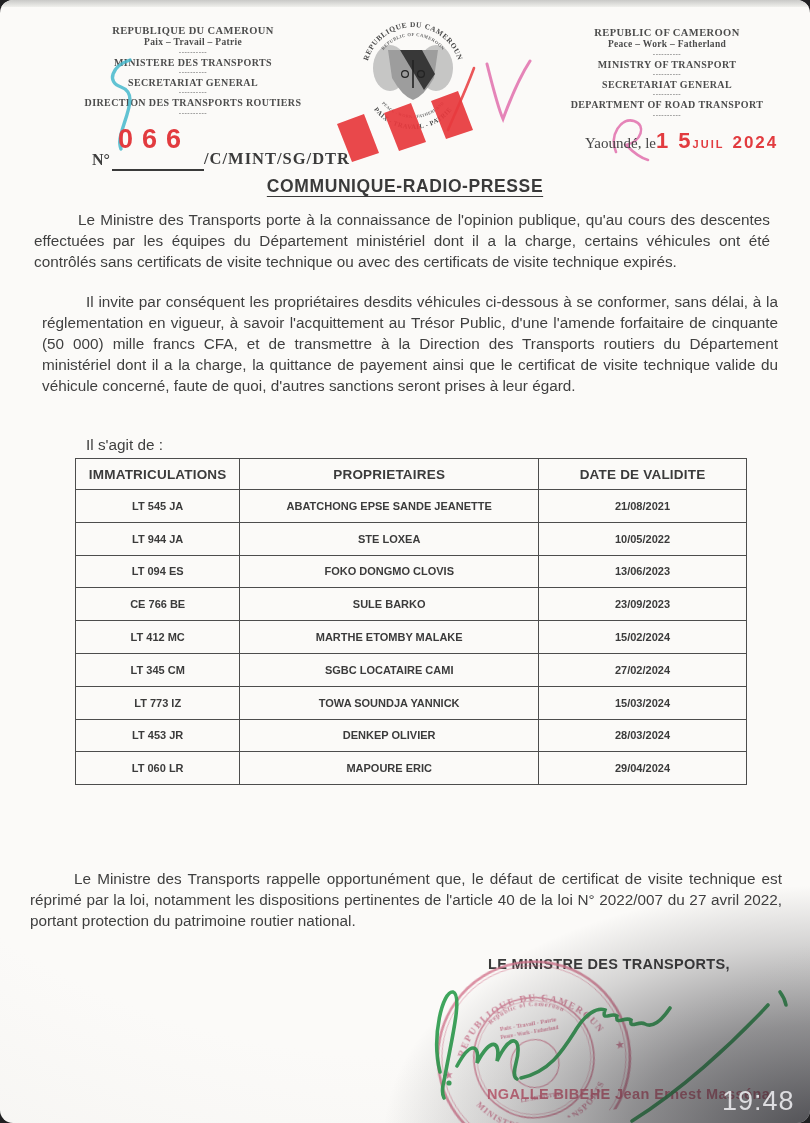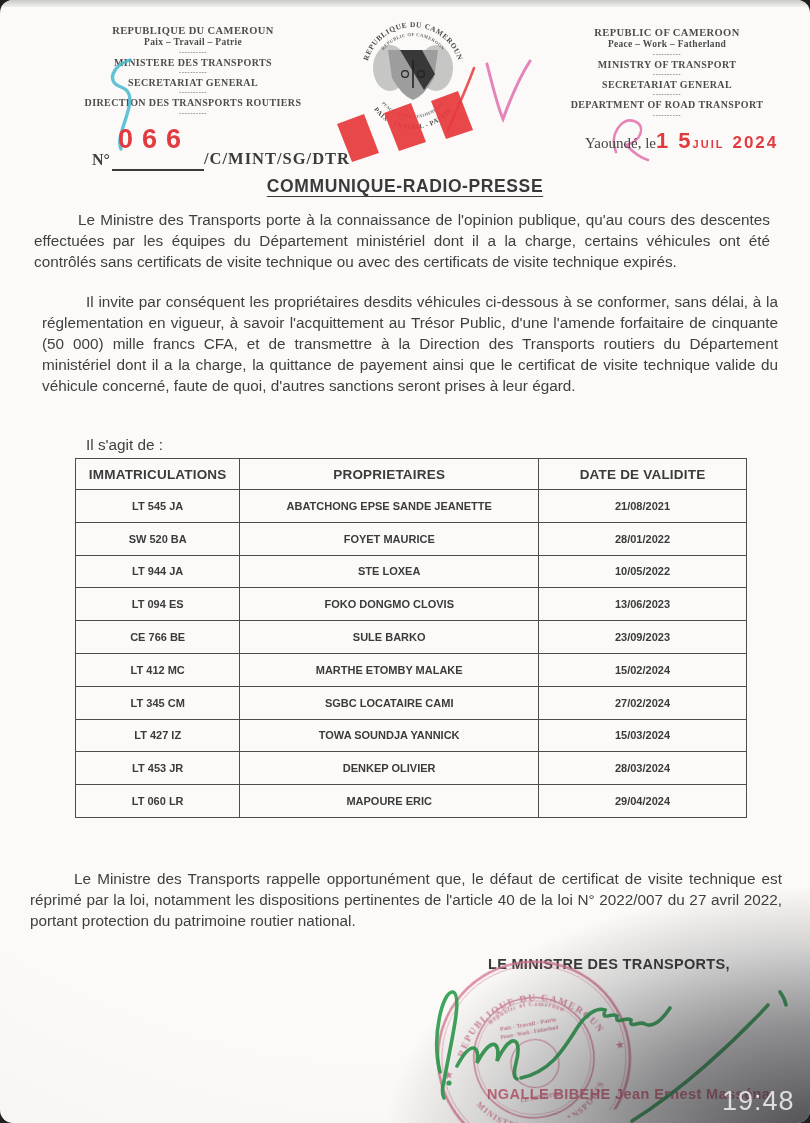--- a/index.html
+++ b/index.html
@@ -160,25 +160,20 @@
       <th>IMMATRICULATIONS</th>
       <th>PROPRIETAIRES</th>
       <th>DATE DE VALIDITE</th>
     </tr>
     <tr>
           <td>LT 545 JA</td>
           <td>ABATCHONG EPSE SANDE JEANETTE</td>
           <td>21/08/2021</td>
         </tr>
     <tr>
-          <td>SW 520 BA</td>
-          <td>FOYET MAURICE</td>
-          <td>28/01/2022</td>
-        </tr>
-    <tr>
           <td>LT 944 JA</td>
           <td>STE LOXEA</td>
           <td>10/05/2022</td>
         </tr>
     <tr>
           <td>LT 094 ES</td>
           <td>FOKO DONGMO CLOVIS</td>
           <td>13/06/2023</td>
         </tr>
     <tr>
@@ -190,21 +185,21 @@
           <td>LT 412 MC</td>
           <td>MARTHE ETOMBY MALAKE</td>
           <td>15/02/2024</td>
         </tr>
     <tr>
           <td>LT 345 CM</td>
           <td>SGBC LOCATAIRE CAMI</td>
           <td>27/02/2024</td>
         </tr>
     <tr>
-          <td>LT 427 IZ</td>
+          <td>LT 773 IZ</td>
           <td>TOWA SOUNDJA YANNICK</td>
           <td>15/03/2024</td>
         </tr>
     <tr>
           <td>LT 453 JR</td>
           <td>DENKEP OLIVIER</td>
           <td>28/03/2024</td>
         </tr>
     <tr>
           <td>LT 060 LR</td>

